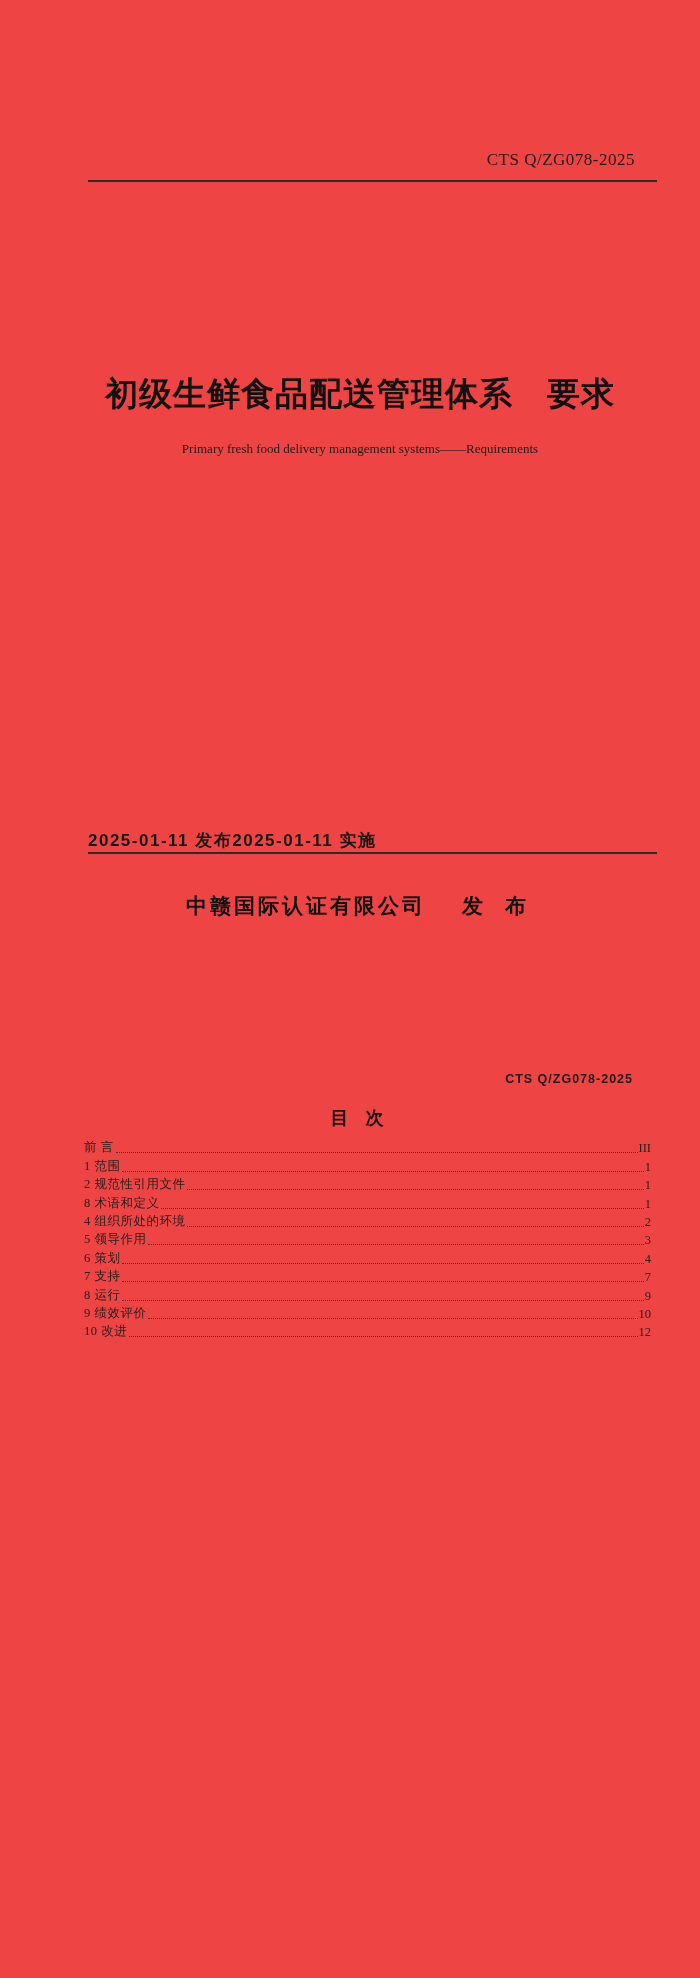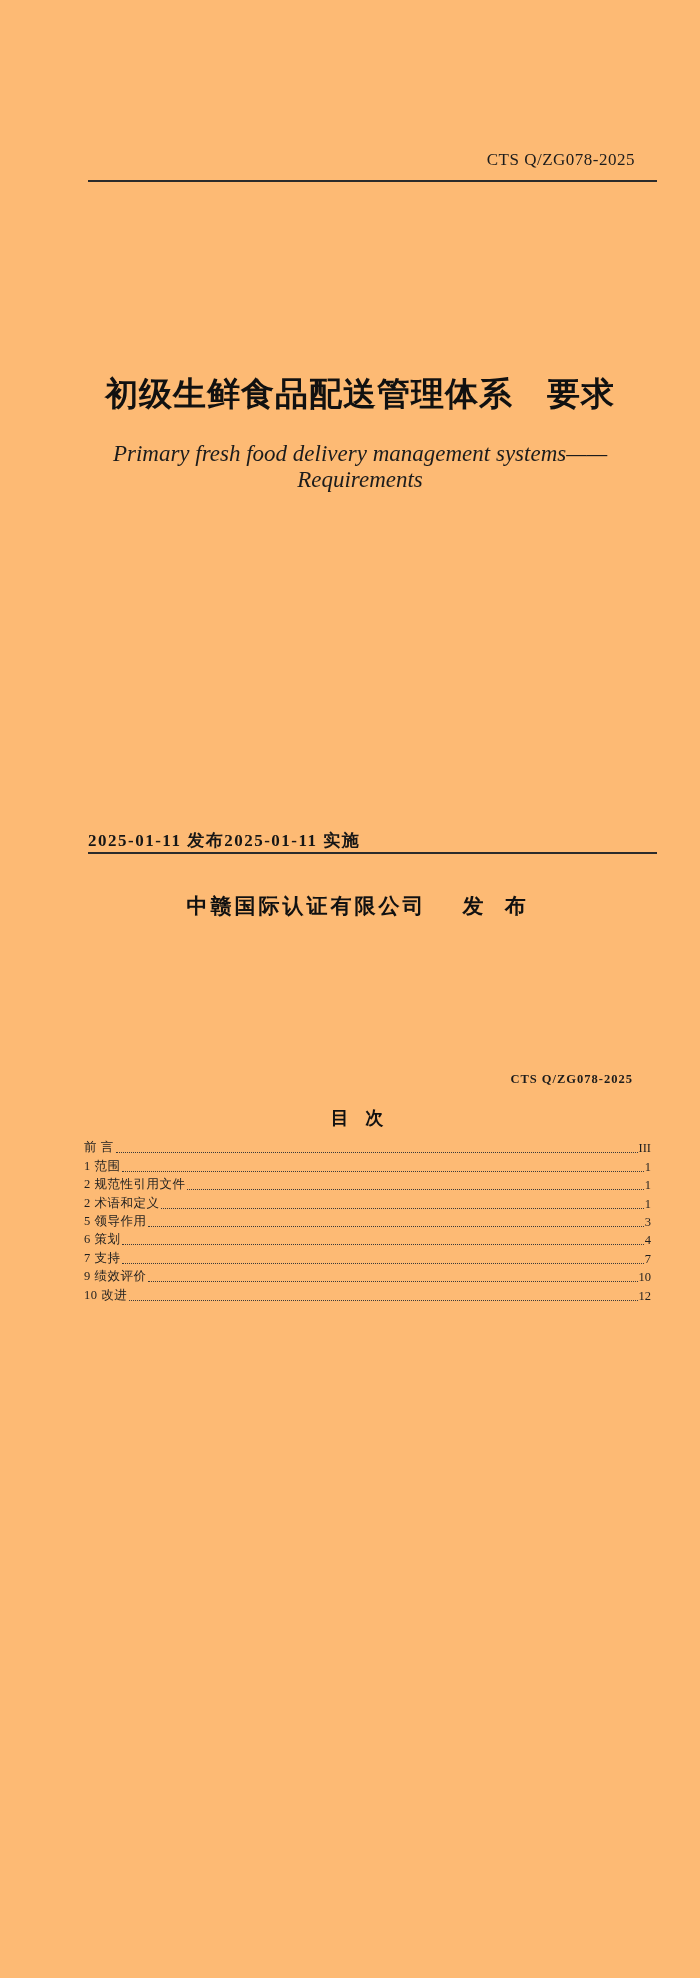--- a/index.html
+++ b/index.html
@@ -1,45 +1,45 @@
 <!DOCTYPE html>
 <html><head>
 <meta charset="utf-8">
 <style>
   html,body{margin:0;padding:0;background:#ffffff;}
   .page{
     position:relative;
     width:700px;height:1978px;
-    background:#fdba74;
+    background:#ef4444;
     color:#1f1f1f;
     overflow:hidden;
     font-family:"Liberation Serif","DejaVu Serif",serif;
   }
   .serif{font-family:"Liberation Serif","DejaVu Serif",serif;}
-  .hei{font-family:Liberation Serif, serif;}
+  .hei{font-family:Liberation Sans, sans-serif;}
 
   
   .cover-header-code{
     position:absolute;top:150px;left:88px;width:547px;
     text-align:right;font-size:17px;letter-spacing:.5px;color:#1c1c1c;
   }
   .rule{
     position:absolute;left:88px;width:569px;height:0;
     border-top:2px solid #2b2b2b;
   }
   .rule-top{top:180px;}
   .rule-dates{top:852px;}
   .cover-title-cn{
     position:absolute;top:372px;left:60px;width:600px;
     text-align:center;font-size:33px;font-weight:bold;
     letter-spacing:1px;color:#111;white-space:nowrap;
   }
   .cover-title-en{
     position:absolute;top:441px;left:60px;width:600px;
-    text-align:center;font-size:23px;color:#1c1c1c;font-style:italic;
+    text-align:center;font-size:13px;color:#1c1c1c;
   }
   .dates-row{
     position:absolute;top:829px;left:88px;width:569px;
     display:flex;justify-content:flex-start;align-items:baseline;
     font-size:17px;font-weight:bold;letter-spacing:1.5px;color:#161616;
   }
   .publisher-row{
     position:absolute;top:892px;left:60px;width:600px;
     text-align:center;font-size:21px;font-weight:bold;color:#111;
   }
@@ -109,40 +109,50 @@
       <span class="toc-label">1 范围</span>
       <span class="toc-leader"></span>
       <span class="toc-page-num">1</span>
     </div>
     <div class="toc-row">
       <span class="toc-label">2 规范性引用文件</span>
       <span class="toc-leader"></span>
       <span class="toc-page-num">1</span>
     </div>
     <div class="toc-row">
-      <span class="toc-label">2 术语和定义</span>
+      <span class="toc-label">8 术语和定义</span>
       <span class="toc-leader"></span>
       <span class="toc-page-num">1</span>
+    </div>
+    <div class="toc-row">
+      <span class="toc-label">4 组织所处的环境</span>
+      <span class="toc-leader"></span>
+      <span class="toc-page-num">2</span>
     </div>
     <div class="toc-row">
       <span class="toc-label">5 领导作用</span>
       <span class="toc-leader"></span>
       <span class="toc-page-num">3</span>
     </div>
     <div class="toc-row">
       <span class="toc-label">6 策划</span>
       <span class="toc-leader"></span>
       <span class="toc-page-num">4</span>
     </div>
     <div class="toc-row">
       <span class="toc-label">7 支持</span>
       <span class="toc-leader"></span>
       <span class="toc-page-num">7</span>
     </div>
     <div class="toc-row">
+      <span class="toc-label">8 运行</span>
+      <span class="toc-leader"></span>
+      <span class="toc-page-num">9</span>
+    </div>
+    <div class="toc-row">
       <span class="toc-label">9 绩效评价</span>
       <span class="toc-leader"></span>
       <span class="toc-page-num">10</span>
     </div>
     <div class="toc-row">
       <span class="toc-label">10 改进</span>
       <span class="toc-leader"></span>
       <span class="toc-page-num">12</span>
     </div>
   </div>

